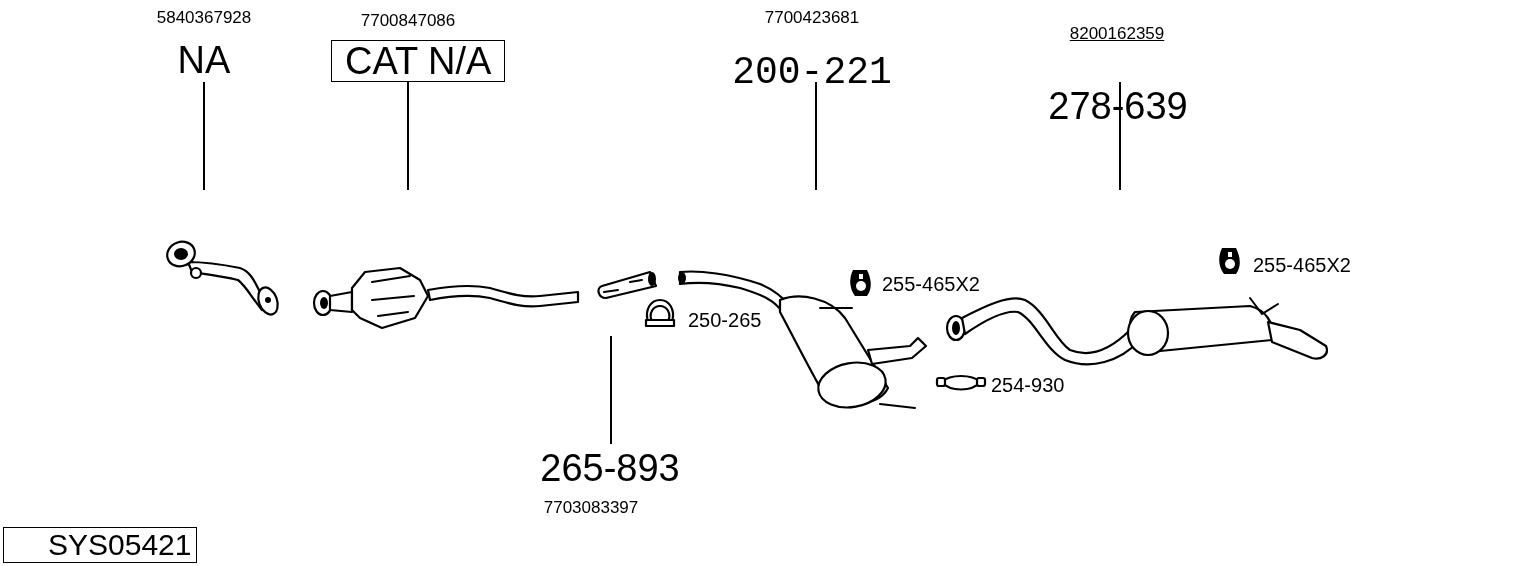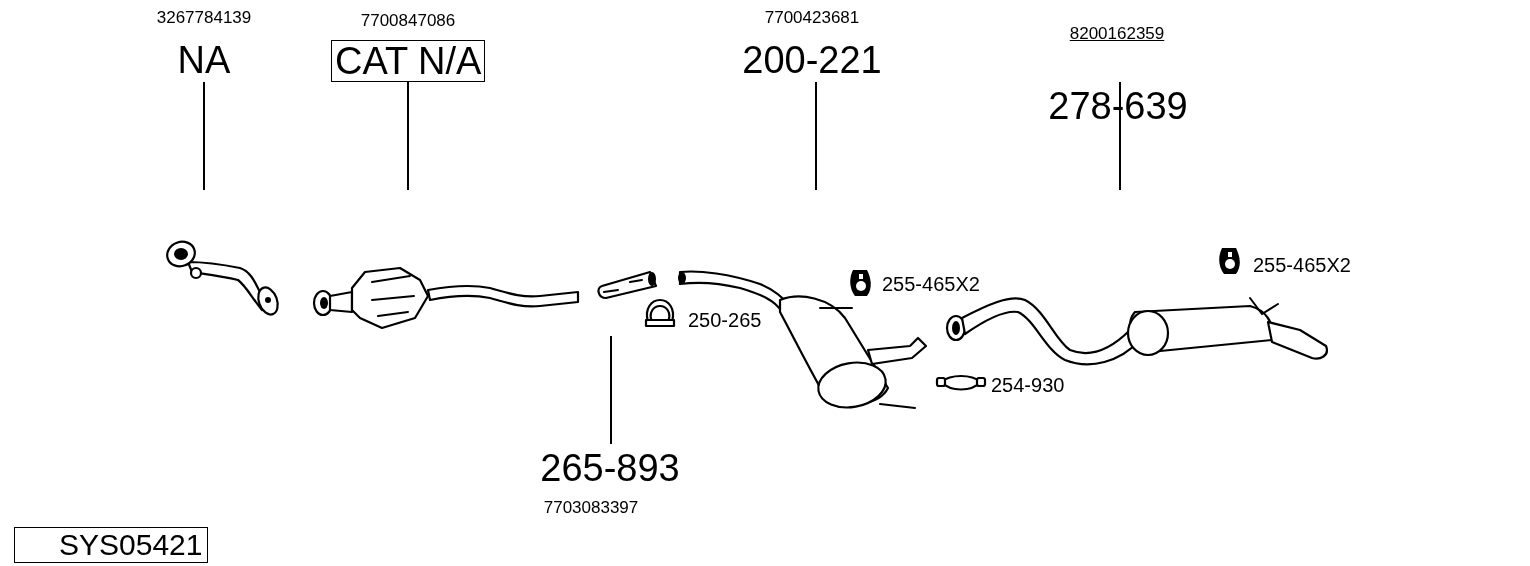--- a/index.html
+++ b/index.html
@@ -1,21 +1,21 @@
 <!DOCTYPE html>
 <html><head>
 <meta charset="utf-8">
 <style>
   html, body { margin:0; padding:0; background:#ffffff; }
   body { width:1530px; height:566px; position:relative; overflow:hidden;
          font-family:"Liberation Sans", sans-serif; color:#000; }
   .abs { position:absolute; }
   .oem { font-size:17px; text-align:center; width:200px; line-height:20px; }
   .part { font-size:38px; text-align:center; line-height:44px; white-space:nowrap; }
-  .part.boxed { border:1.5px solid #000; padding:0 3px; line-height:40px; }
+  .part.boxed { border:1.5px solid #000; padding:0 13px; line-height:40px; }
   .leader { position:absolute; width:2px; background:#000; }
   .acc { font-size:20px; line-height:24px; white-space:nowrap; }
   .sys { font-size:30px; line-height:34px; border:1.5px solid #000; padding:0 5px; }
   svg.parts { position:absolute; left:0; top:0; }
   svg .st { fill:#fff; stroke:#000; stroke-width:2.2; stroke-linejoin:round; stroke-linecap:round; }
   svg .ln { fill:none; stroke:#000; stroke-width:2; stroke-linecap:round; }
   svg .bk { fill:#000; }
 </style>
 </head>
 <body>
@@ -79,38 +79,38 @@
     <rect class="st" x="0" y="4" width="8" height="8" rx="2"></rect>
     <rect class="st" x="40" y="4" width="8" height="8" rx="2"></rect>
   </g>
   <g transform="translate(1218,246)">
     <path class="bk" d="M4,2 L18,2 C22,10 24,20 18,28 L6,28 C0,20 0,10 4,2 Z"></path>
     <circle fill="#fff" cx="12" cy="18" r="5"></circle>
     <rect fill="#fff" x="10" y="6" width="4" height="5"></rect>
   </g>
 </svg>
 
-<div class="abs oem" style="left:104px; top:8px;">3267784139</div>
+<div class="abs oem" style="left:104px; top:8px;">5840367928</div>
 <div class="abs part" style="left:154px; top:38px; width:100px;">NA</div>
 <div class="leader" style="left:203px; top:82px; height:108px;"></div>
 
 <div class="abs oem" style="left:308px; top:11px;">7700847086</div>
 <div class="abs part boxed" style="left:331px; top:40px;">CAT N/A</div>
 <div class="leader" style="left:407px; top:82px; height:108px;"></div>
 
 <div class="abs oem" style="left:712px; top:8px;">7700423681</div>
-<div class="abs part" style="left:732px; top:38px; width:160px;">200-221</div>
+<div class="abs part" style="left:732px; top:51px; width:160px;font-family:Liberation Mono, monospace;">200-221</div>
 <div class="leader" style="left:815px; top:82px; height:108px;"></div>
 
 <div class="abs oem" style="left:1017px; top:24px;text-decoration:underline;">8200162359</div>
 <div class="abs part" style="left:1038px; top:38px; width:160px;margin-top:46px;">278-639</div>
 <div class="leader" style="left:1119px; top:82px; height:108px;"></div>
 
 <div class="leader" style="left:610px; top:336px; height:108px;"></div>
 <div class="abs part" style="left:530px; top:446px; width:160px;">265-893</div>
 <div class="abs oem" style="left:491px; top:498px;">7703083397</div>
 
 <div class="abs acc" style="left:688px; top:308px;">250-265</div>
 <div class="abs acc" style="left:882px; top:272px;">255-465X2</div>
 <div class="abs acc" style="left:991px; top:373px;">254-930</div>
 <div class="abs acc" style="left:1253px; top:253px;">255-465X2</div>
 
-<div class="abs sys" style="left:14px; top:527px;padding-left:44px;">SYS05421</div>
+<div class="abs sys" style="left:3px; top:527px;padding-left:44px;">SYS05421</div>
 
 </body></html>

